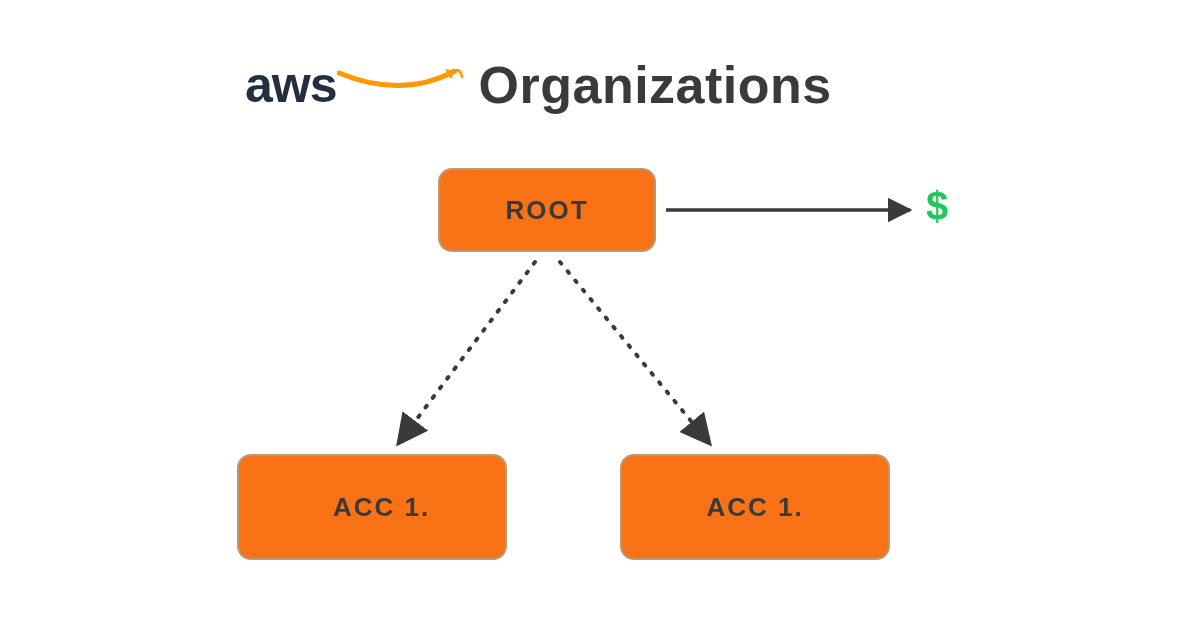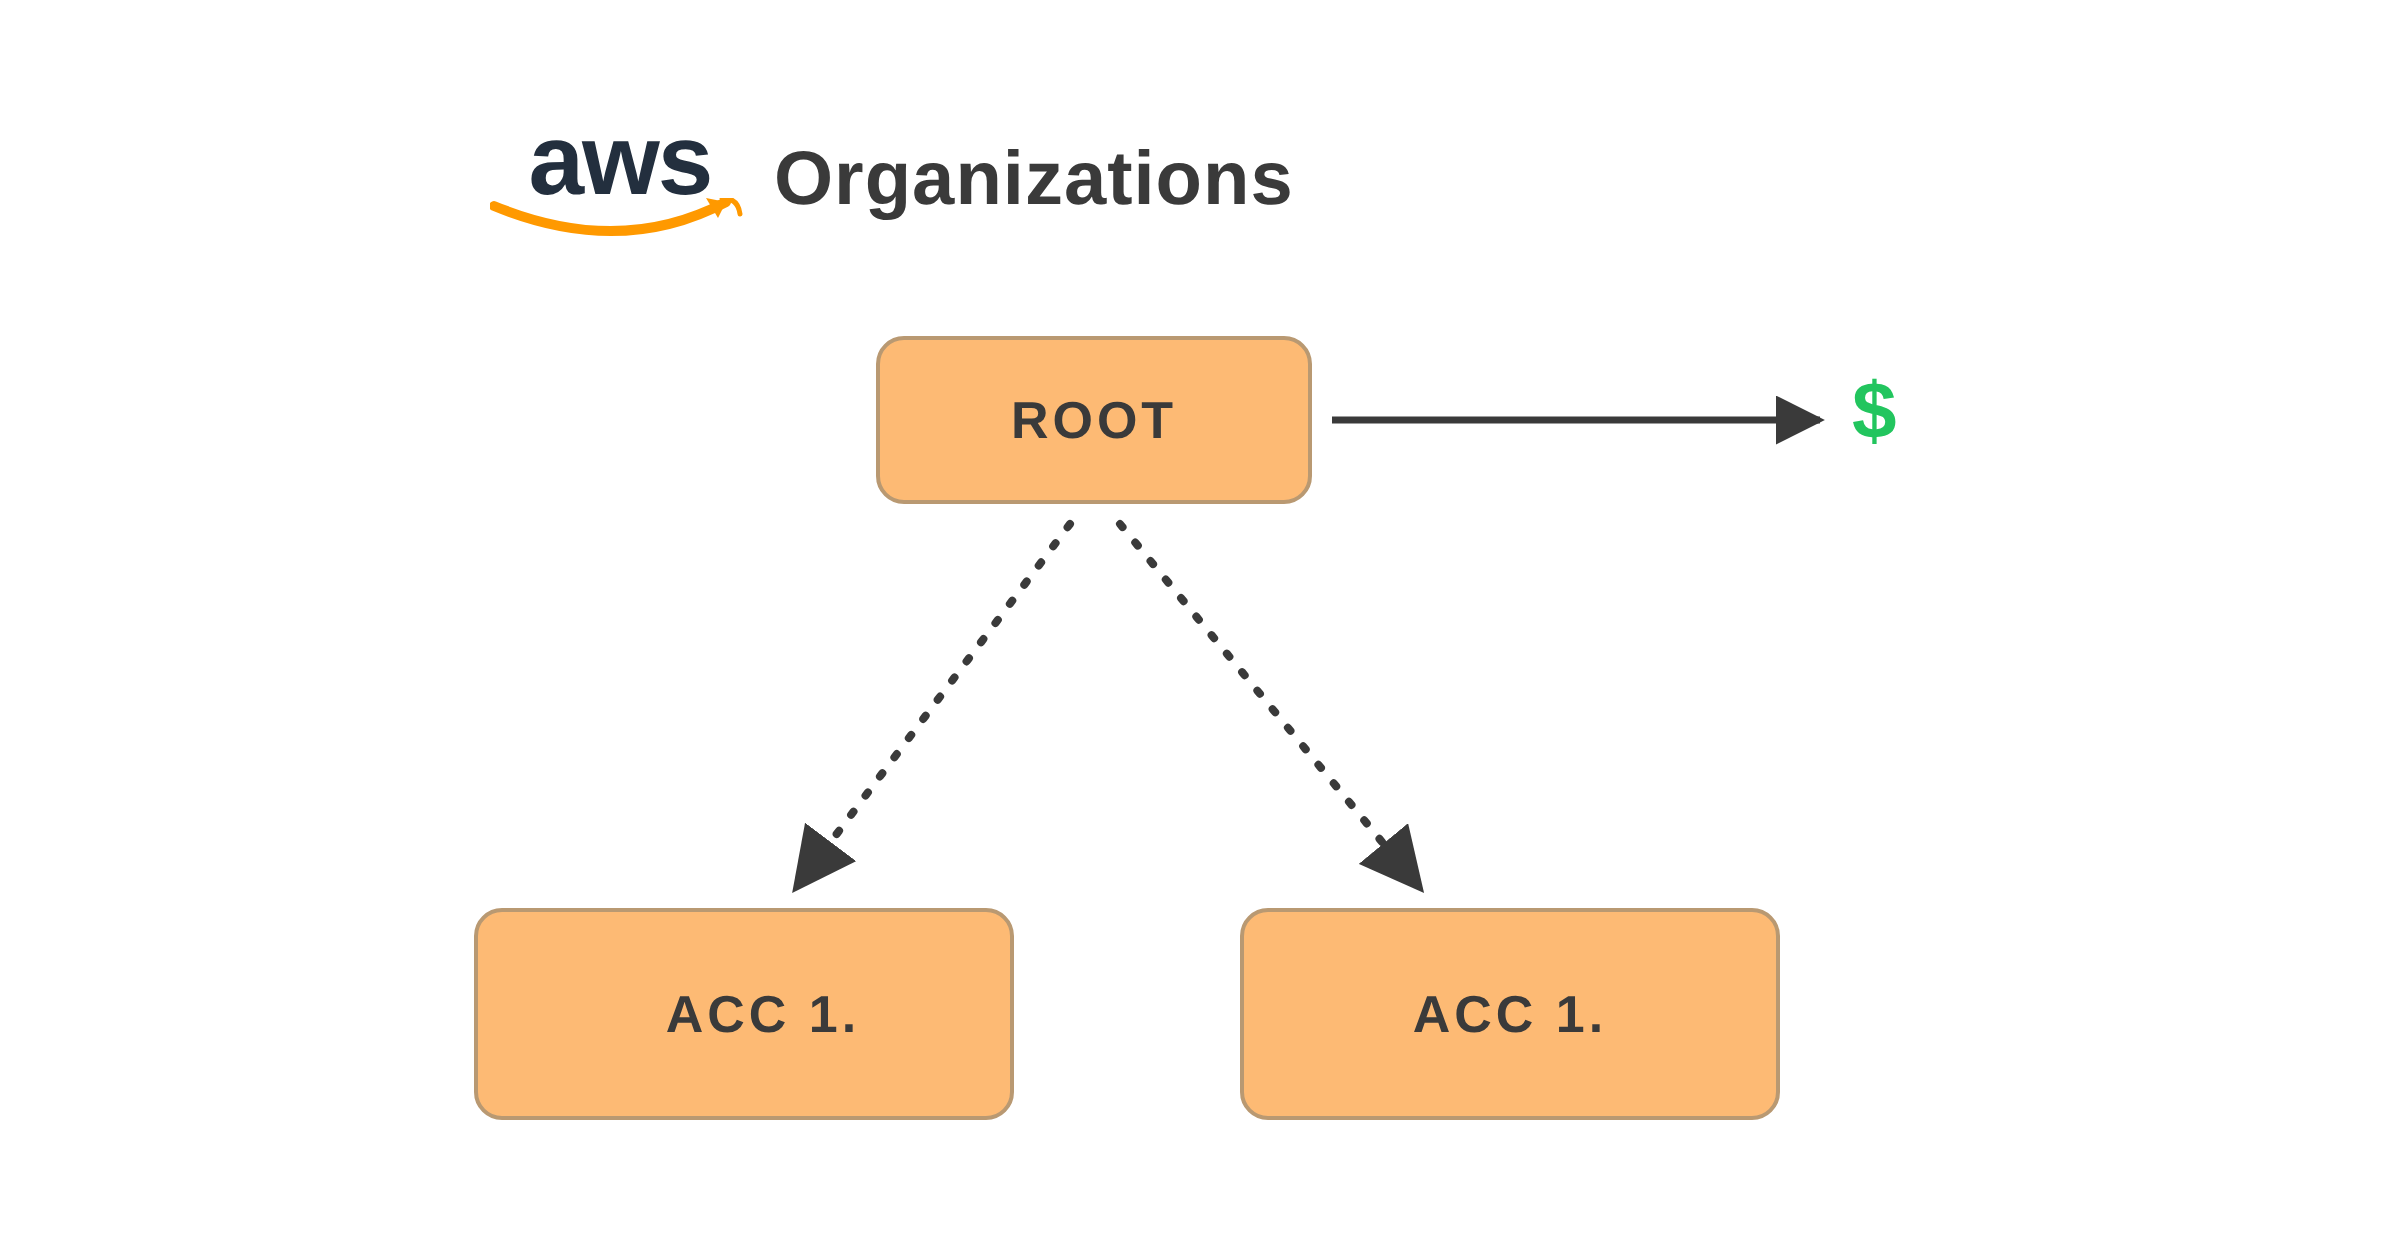--- a/index.html
+++ b/index.html
@@ -18,44 +18,44 @@
   .title-row {
     position: absolute;
     top: 55px;
     left: 245px;
     display: flex;
     align-items: center;
     gap: 12px;
   }
   .aws-logo {
     display: flex;
-    flex-direction: column;
+    flex-direction: row;
     align-items: center;
   }
   .aws-text {
     font-size: 50px;
     font-weight: 700;
     color: #232F3E;
     letter-spacing: -1px;
     line-height: 1;
   }
   .aws-smile {
     width: 130px;
     height: 26px;
     margin-top: -6px;
   }
   .org-text {
-    font-size: 38px;
+    font-size: 52px;
     font-weight: 700;
     color: #3a3a3a;
     letter-spacing: 0.5px;
   }
   .node {
     position: absolute;
-    background: #fdba74;
+    background: #f97316;
     border: 2px solid #b99972;
     border-radius: 14px;
     display: flex;
     align-items: center;
     justify-content: center;
     font-weight: 700;
     color: #3a3a3a;
     letter-spacing: 2px;
   }
   .root-node {

